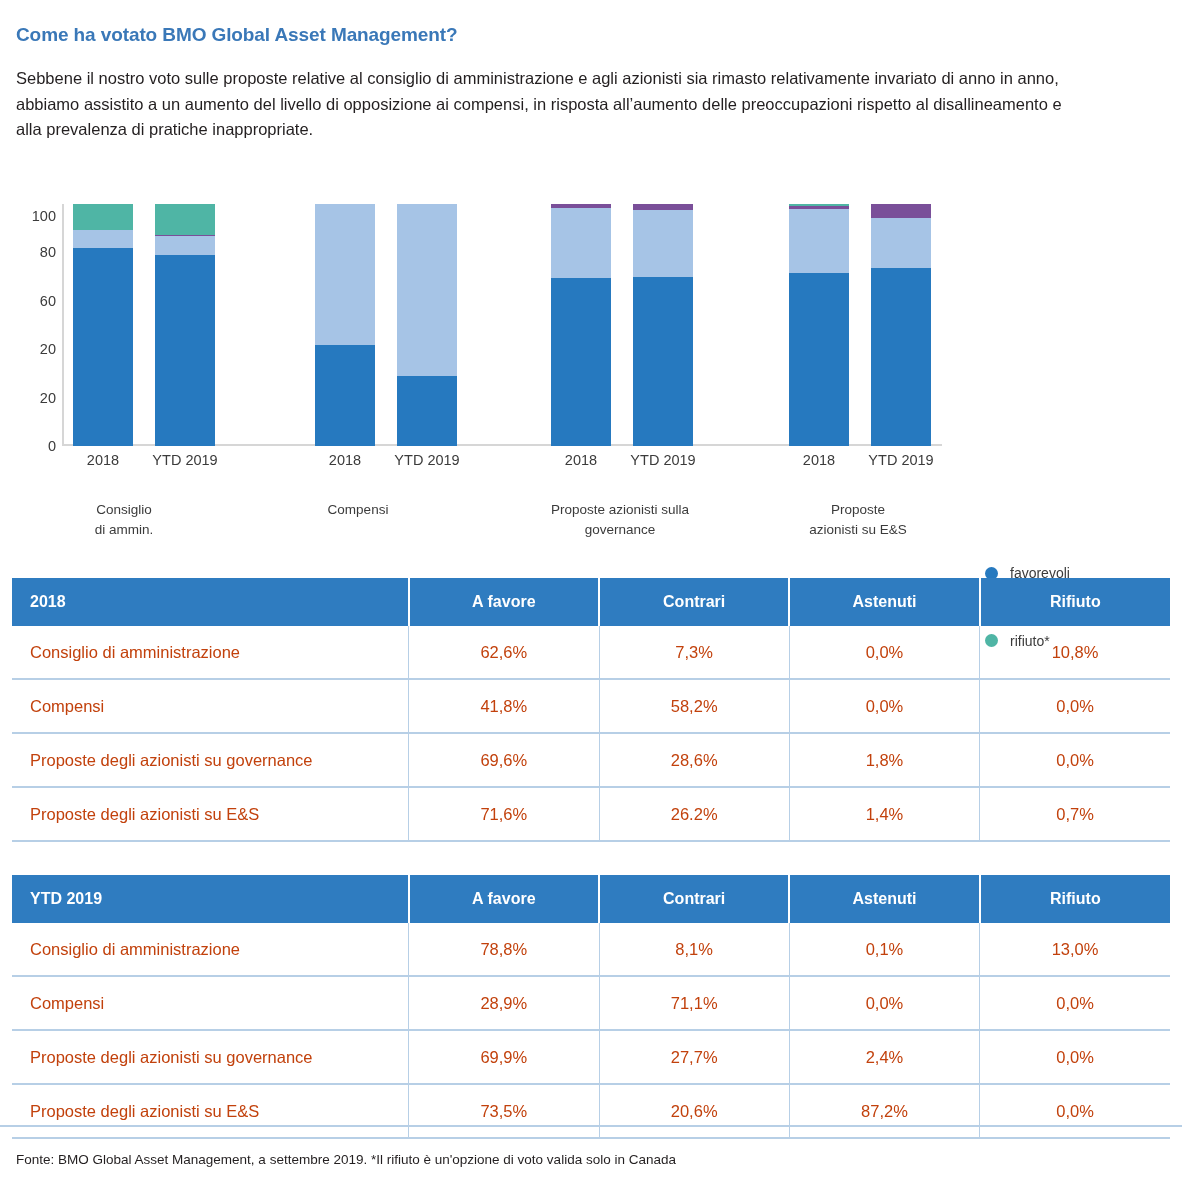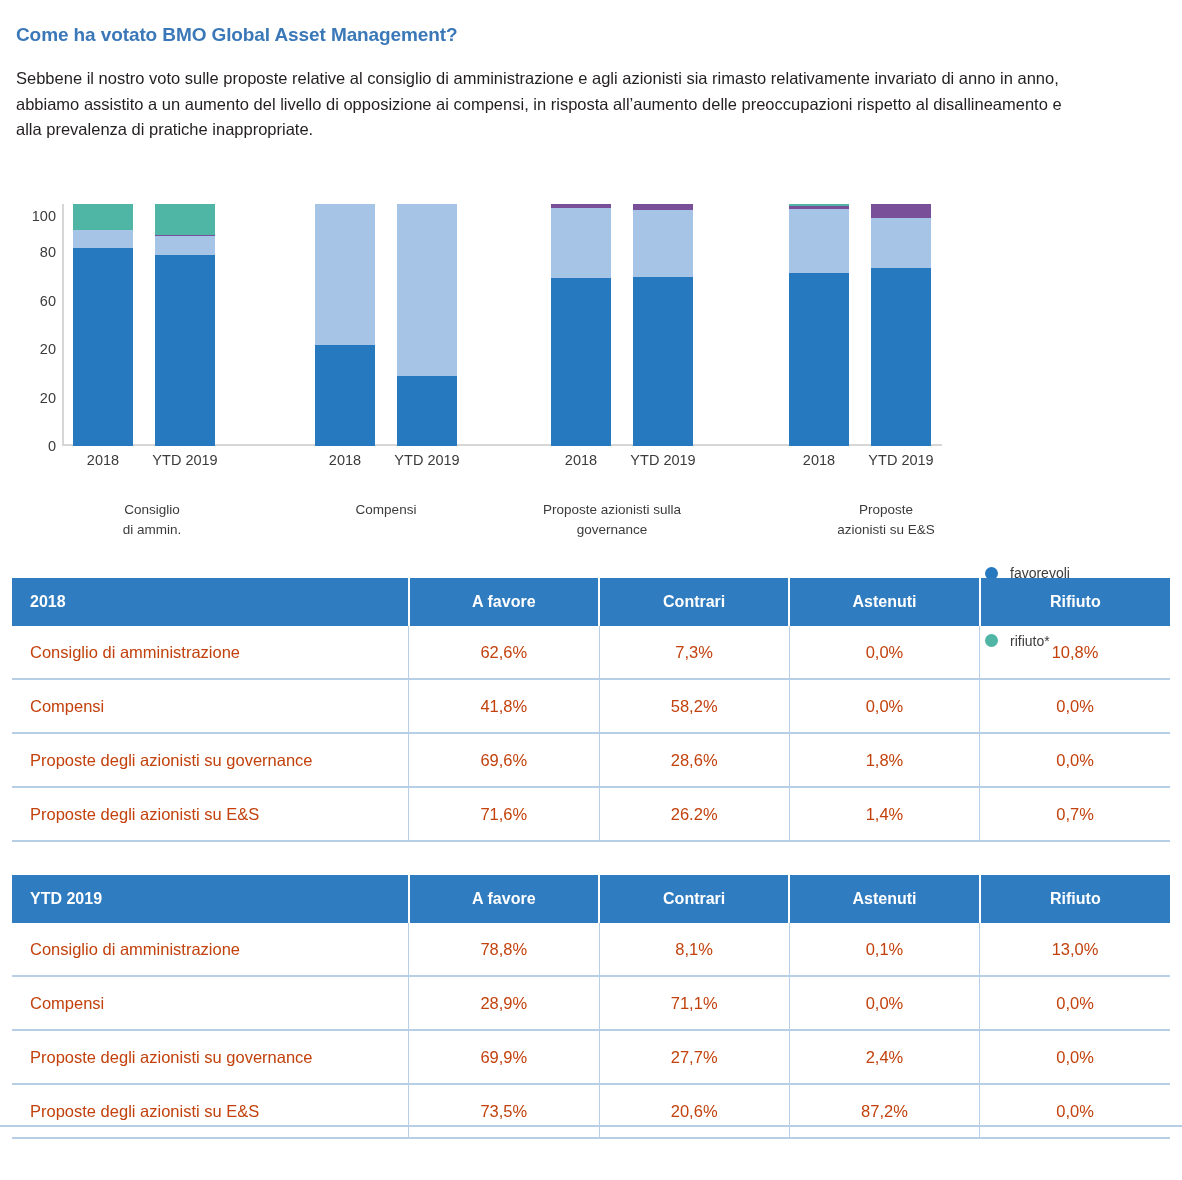--- a/index.html
+++ b/index.html
@@ -61,21 +61,20 @@
   }
   .xlab{
     position:absolute;font-size:14.5px;color:#3b3b3b;
     text-align:center;transform:translateX(-50%);
     white-space:nowrap;
   }
   .grouplab{
     position:absolute;font-size:13.5px;color:#3b3b3b;
     text-align:center;transform:translateX(-50%);
     line-height:20px;
-    margin-left:28px;
   }
 
   
   .legend{position:absolute;left:985px;top:372px;}
   .legrow{display:flex;align-items:center;height:22.5px;}
   .legdot{width:13px;height:13px;border-radius:50%;margin-right:12px;flex:0 0 auto;}
   .legtxt{font-size:14px;color:#3b3b3b;}
 
   
   .tbl{position:absolute;left:12px;width:1158px;border-collapse:collapse;}
@@ -183,21 +182,21 @@
         <div class="xlab" style="left: 427px;">YTD 2019</div>
       </div>
     <div id="grouplabels">
         <div class="grouplab" style="left: 124px; top: 310px;">
           <div>Consiglio</div>
           <div>di ammin.</div>
         </div>
         <div class="grouplab" style="left: 358px; top: 310px;">
           <div>Compensi</div>
         </div>
-        <div class="grouplab" style="left: 584px; top: 310px;">
+        <div class="grouplab" style="left: 620px; top: 310px;">
           <div>Proposte azionisti sulla</div>
           <div>governance</div>
         </div>
         <div class="grouplab" style="left: 858px; top: 310px;">
           <div>Proposte</div>
           <div>azionisti su E&amp;S</div>
         </div>
       </div>
 
     <div class="legend" id="legend">
@@ -316,14 +315,15 @@
             <td>73,5%</td>
             <td>20,6%</td>
             <td>87,2%</td>
             <td>0,0%</td>
           </tr>
         </tbody>
     </table>
   </div>
 
   <div class="bottomline"></div>
+  <div class="source">Fonte: BMO Global Asset Management, a settembre 2019. *Il rifiuto è un'opzione di voto valida solo in Canada</div>
 
 </div>
 
 </body></html>

